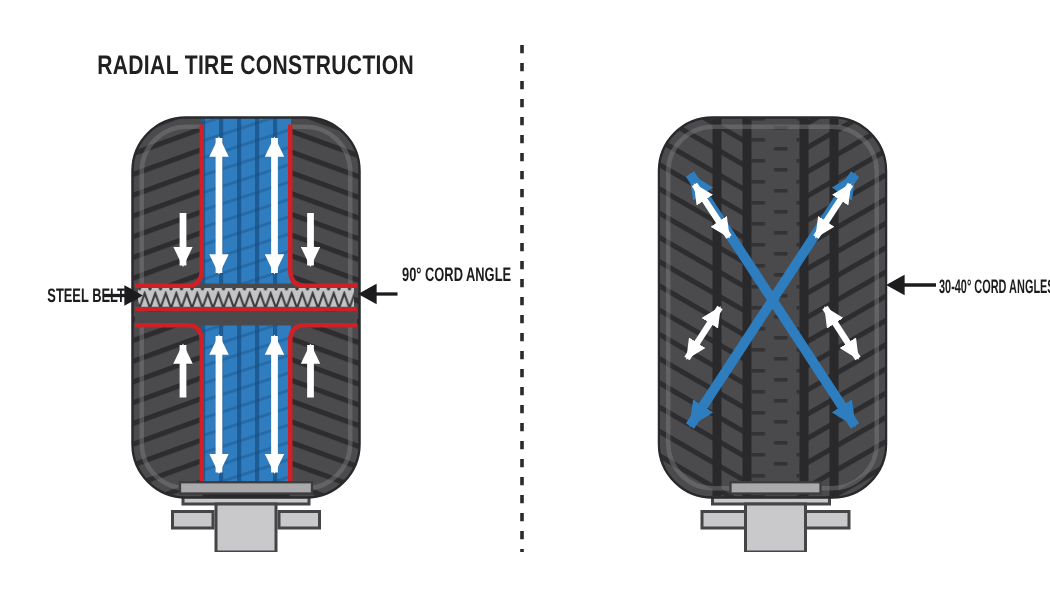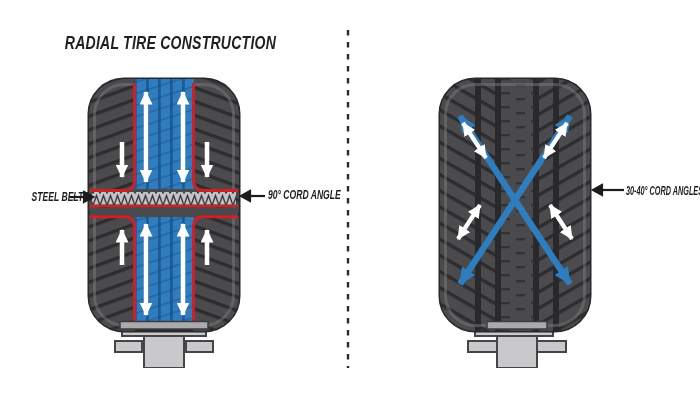--- a/index.html
+++ b/index.html
@@ -1,17 +1,17 @@
 <!DOCTYPE html>
 <html><head>
 <meta charset="utf-8">
 <style>
   html,body{margin:0;padding:0;background:#ffffff;}
   .canvas{position:relative;width:700px;height:368px;background:#ffffff;overflow:hidden;
-          font-family:"Liberation Sans",sans-serif;font-style:italic;}
+          font-family:"Liberation Sans",sans-serif;}
   .ttl{position:absolute;top:33px;width:340px;text-align:center;font-size:18px;font-weight:bold;
        color:#202022;letter-spacing:.3px;white-space:nowrap;}
   .ttl .sq{display:inline-block;transform:scaleX(.78);transform-origin:50% 50%;}
   .lbl{position:absolute;color:#1c1c1e;font-weight:bold;font-size:13px;line-height:15px;white-space:nowrap;}
   .lbl .sq{display:inline-block;transform:scaleX(.66);transform-origin:0 50%;}
   .lbl.ralign{text-align:center;}
   .lbl.ralign .sq{transform-origin:100% 50%;}
   .lbl.xtight .sq{transform:scaleX(.56);}
   svg.tire{position:absolute;}
   svg.overlay{position:absolute;left:0;top:0;pointer-events:none;}
@@ -166,16 +166,16 @@
       <line x1="69" y1="197" x2="84" y2="197"></line>
       <path d="M84,192 L93,197 L84,202 Z"></path>
       <line x1="249" y1="196" x2="265" y2="196"></line>
       <path d="M250,191 L241,196 L250,201 Z"></path>
       <line x1="601" y1="190" x2="624" y2="190"></line>
       <path d="M602,185 L593,190 L602,195 Z"></path>
     </g>
   </svg>
 
   <div class="lbl ralign" style="left:2px;top:189px;width:64px;"><span class="sq">STEEL BELTS</span></div>
-  <div class="lbl" style="left:268px;top:187px;"><span class="sq">90° CORD ANGLE</span></div>
+  <div class="lbl" style="left:268px;top:175px;"><span class="sq">90° CORD ANGLE</span></div>
   <div class="lbl xtight" style="left:626px;top:183px;"><span class="sq">30-40° CORD ANGLES</span></div>
 
 </div>
 
 </body></html>

